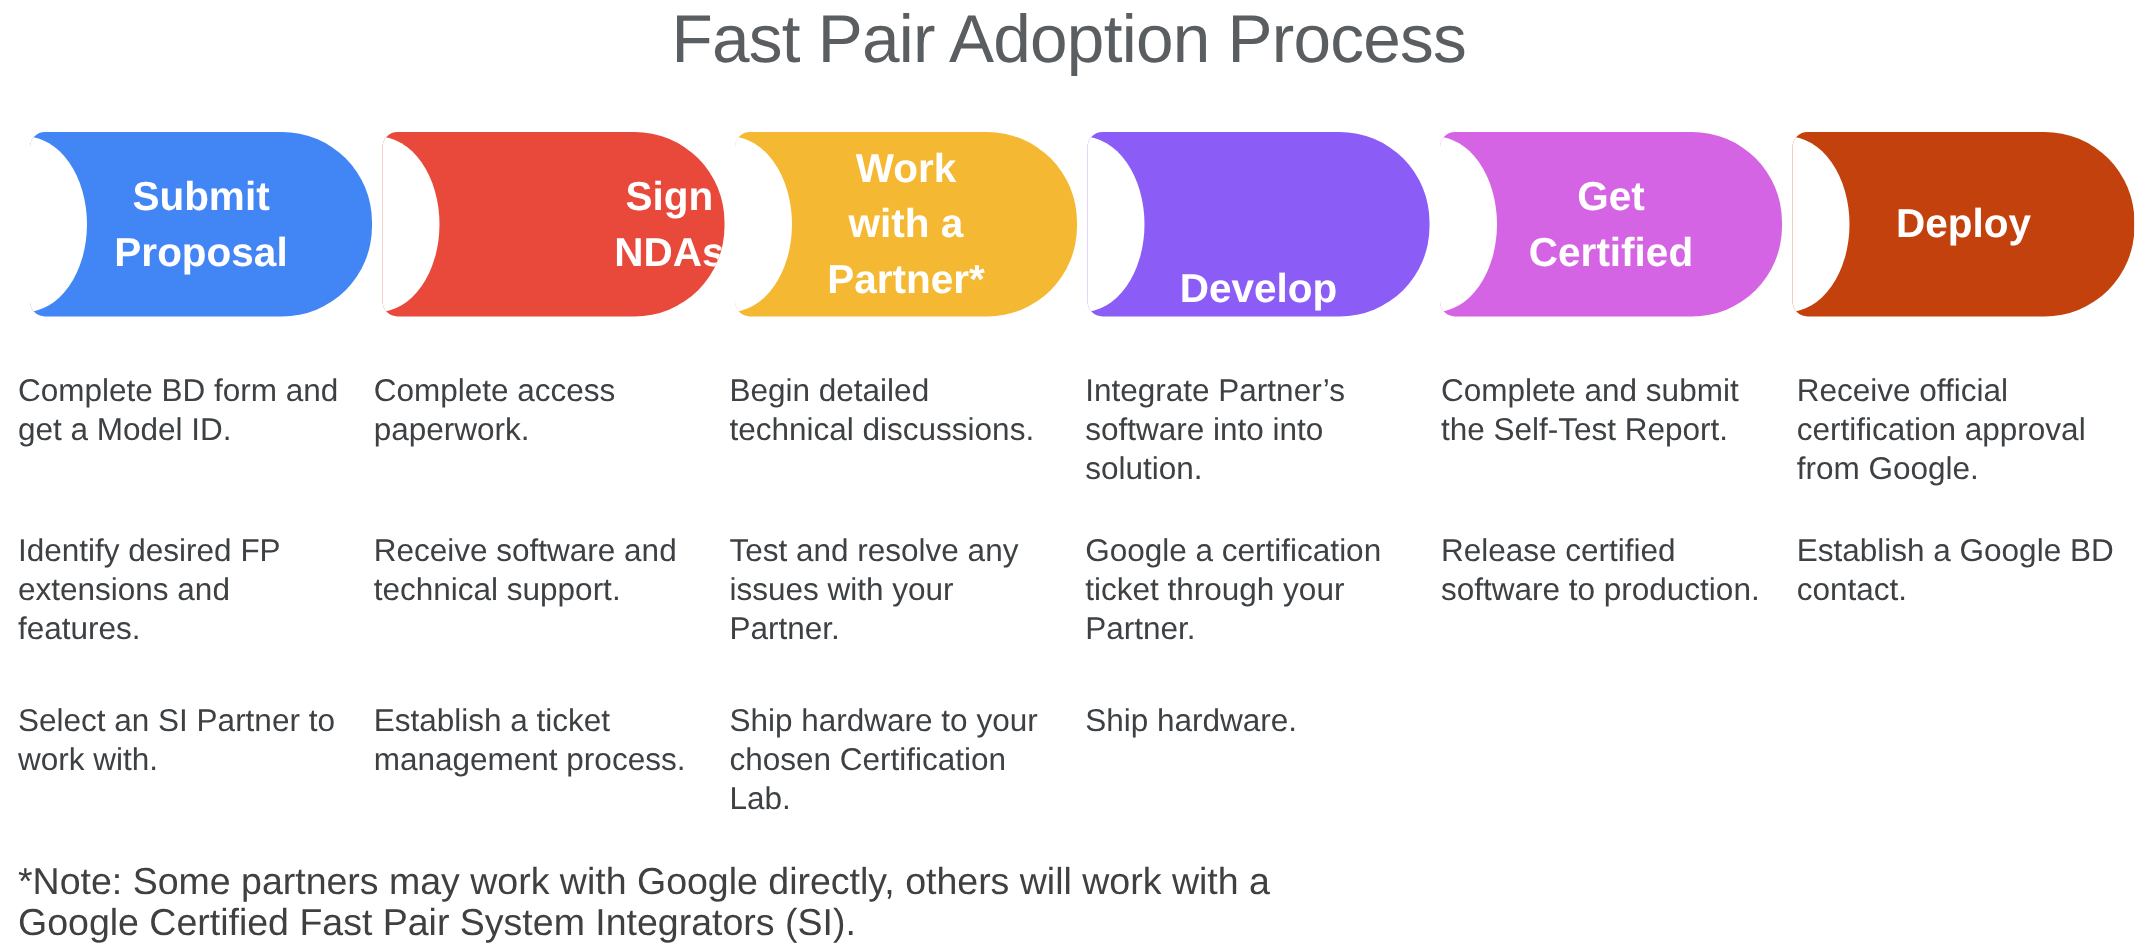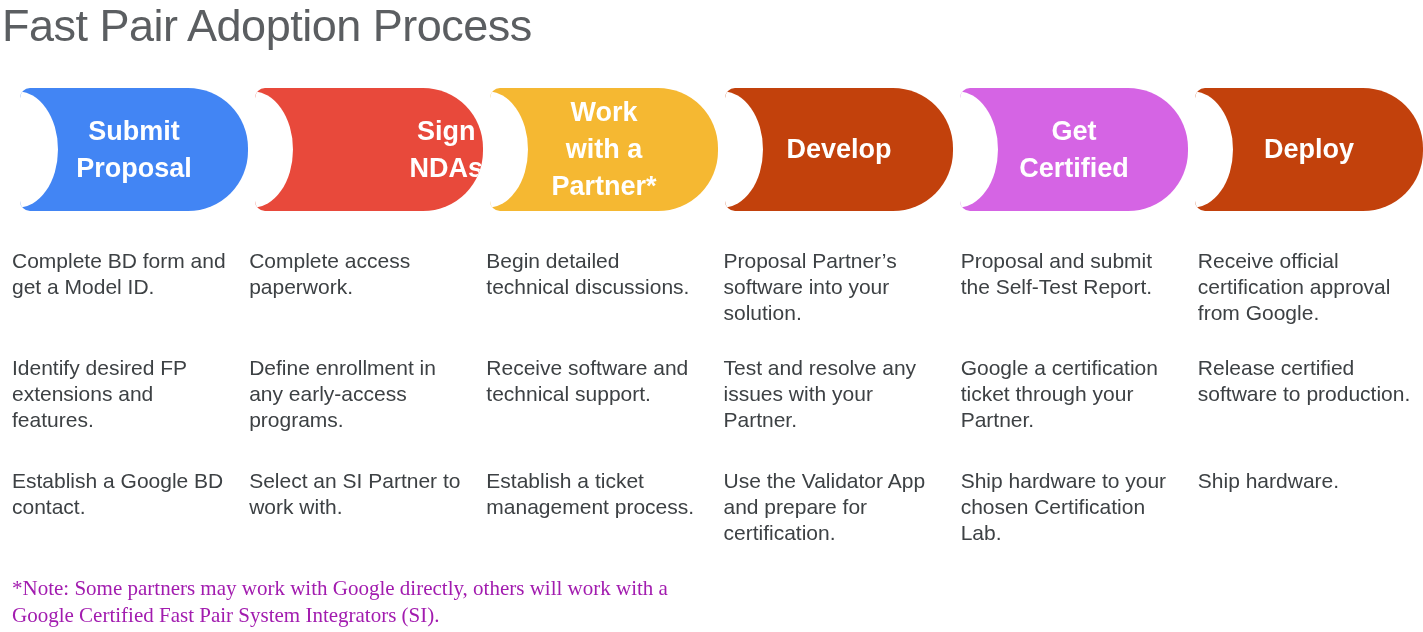--- a/index.html
+++ b/index.html
@@ -14,20 +14,21 @@
     background: #ffffff;
     overflow: hidden;
   }
   .page-title {
     margin: 0 0 0 2px;
     font-size: 45px;
     line-height: 52px;
     font-weight: 400;
     letter-spacing: -0.5px;
     color: #5b5e61;
+    text-align: center;
   }
   
   .steps {
     display: grid;
     grid-template-columns: repeat(6, 1fr);
     column-gap: 7px;
     margin-top: 36px;
     padding-left: 20px;
   }
   .step {
@@ -69,25 +70,24 @@
   .task {
     margin: 0;
     padding: 0 8px 0 12px;
     font-size: 21px;
     line-height: 26px;
     color: #3d4144;
   }
   
   .note {
     margin: 29px 0 0 12px;
-    font-size: 21px;
+    font-size: 25px;
     line-height: 27px;
-    color: #a21caf;
+    color: #404040;
     white-space: pre-line;
-    font-family: Liberation Serif, serif;
   }
 </style>
 </head>
 <body>
 
 <div class="page">
 
   <h1 class="page-title">Fast Pair Adoption Process</h1>
 
   <div class="steps">
@@ -97,52 +97,50 @@
     </div>
     <div class="step" style="background-color: rgb(232, 73, 59); justify-content: flex-end;">
       <span class="step-label">Sign
 NDAs</span>
     </div>
     <div class="step" style="background-color: rgb(245, 184, 50);">
       <span class="step-label">Work
 with a
 Partner*</span>
     </div>
-    <div class="step" style="background-color: #c2410c;">
+    <div class="step" style="background-color: #8b5cf6; align-items: flex-end;">
       <span class="step-label">Develop</span>
     </div>
     <div class="step" style="background-color: rgb(213, 100, 228);">
       <span class="step-label">Get
 Certified</span>
     </div>
     <div class="step" style="background-color: #c2410c;">
       <span class="step-label">Deploy</span>
     </div>
   </div>
 
   <div class="tasks">
 
     <p class="task">Complete BD form and get a Model ID.</p>
     <p class="task">Complete access paperwork.</p>
     <p class="task">Begin detailed technical discussions.</p>
-    <p class="task">Proposal Partner’s software into your solution.</p>
-    <p class="task">Proposal and submit the Self-Test Report.</p>
+    <p class="task">Integrate Partner’s software into into solution.</p>
+    <p class="task">Complete and submit the Self-Test Report.</p>
     <p class="task">Receive official certification approval from Google.</p>
 
     <p class="task">Identify desired FP extensions and features.</p>
-    <p class="task">Define enrollment in any early-access programs.</p>
     <p class="task">Receive software and technical support.</p>
     <p class="task">Test and resolve any issues with your Partner.</p>
     <p class="task">Google a certification ticket through your Partner.</p>
     <p class="task">Release certified software to production.</p>
 
     <p class="task">Establish a Google BD contact.</p>
     <p class="task">Select an SI Partner to work with.</p>
     <p class="task">Establish a ticket management process.</p>
-    <p class="task">Use the Validator App and prepare for certification.</p>
     <p class="task">Ship hardware to your chosen Certification Lab.</p>
     <p class="task">Ship hardware.</p>
   </div>
 
   <p class="note">*Note: Some partners may work with Google directly, others will work with a
 Google Certified Fast Pair System Integrators (SI).</p>
 
 </div>
 
 </body></html>

